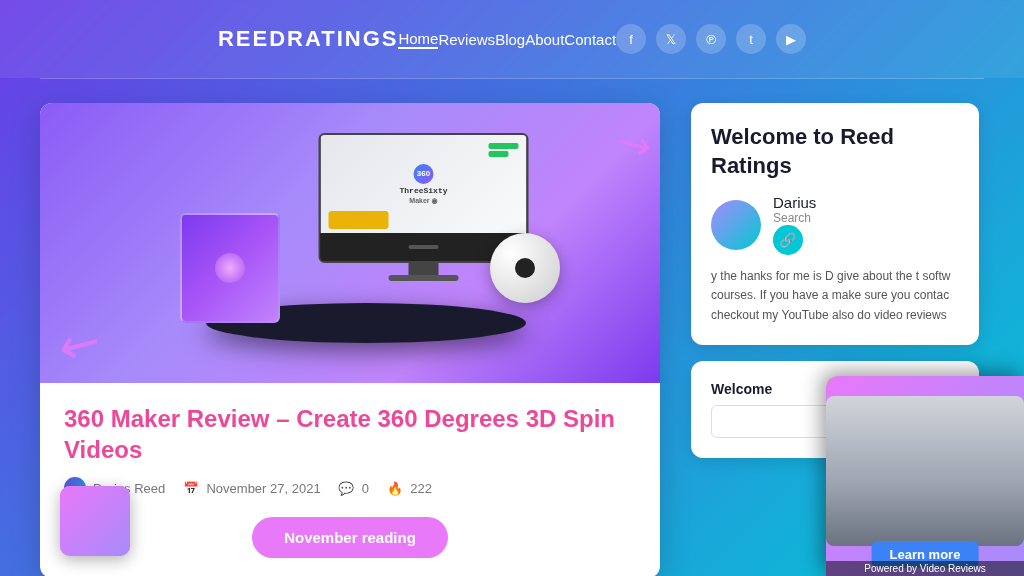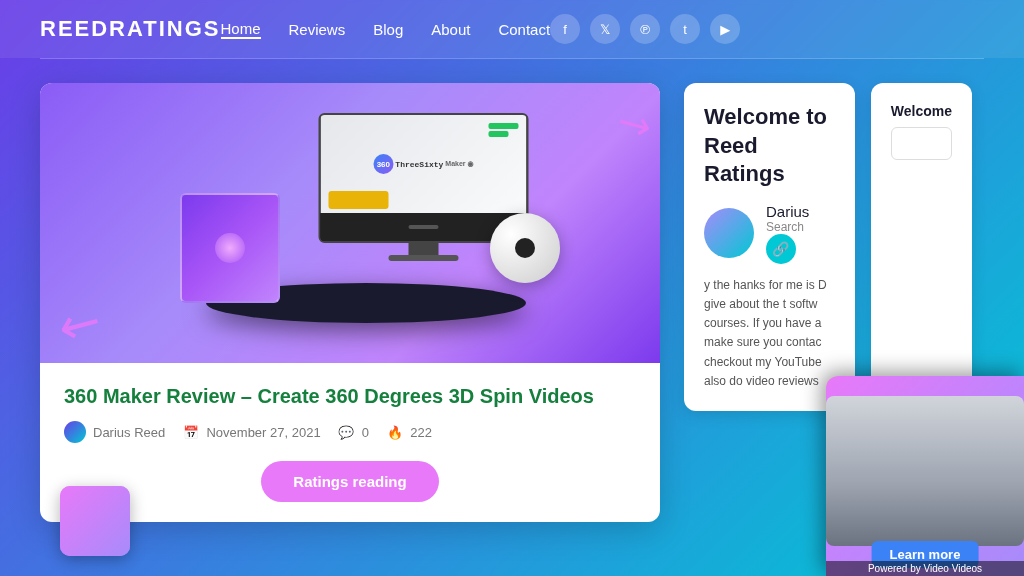--- a/index.html
+++ b/index.html
@@ -9,37 +9,36 @@
       min-height: 576px;
       width: 1024px;
       overflow: hidden;
       position: relative;
     }
 
     
     .header {
       display: flex;
       align-items: center;
-      justify-content: flex-start;
-      padding: 14px 40px;
+      justify-content: center;
+      padding: 24px 40px;
       background: rgba(255,255,255,0.08);
       backdrop-filter: blur(2px);
     }
     .logo {
       font-size: 22px;
       font-weight: 900;
       color: #fff;
       letter-spacing: 2px;
       text-transform: uppercase;
     }
     .logo span { color: #fff; }
     .nav {
       display: flex;
       align-items: center;
-      gap: 28px;
     }
     .nav a {
       color: #fff;
       text-decoration: none;
       font-size: 15px;
       font-weight: 500;
     }
     .nav a.active { border-bottom: 2px solid #fff; }
     .social-icons {
       display: flex;
@@ -125,23 +124,23 @@
       bottom: 40px;
       left: 50%;
       transform: translateX(-45%);
       box-shadow: 0 8px 24px rgba(0,0,0,0.5);
     }
 
     .article-body {
       padding: 20px 24px;
     }
     .article-title {
-      font-size: 20px;
+      font-size: 24px;
       font-weight: 700;
-      color: #15803d;
+      color: #ec4899;
       margin-bottom: 12px;
       line-height: 1.3;
     }
     .article-meta {
       display: flex;
       gap: 18px;
       align-items: center;
       font-size: 13px;
       color: #777;
       margin-bottom: 18px;
@@ -169,22 +168,23 @@
       font-size: 15px;
       font-weight: 600;
       cursor: pointer;
       text-align: center;
     }
 
     
     .sidebar {
       width: 288px;
       display: flex;
-      flex-direction: row;
+      flex-direction: column;
       gap: 16px;
+      margin-left: 7px;
     }
     .sidebar-card {
       background: #fff;
       border-radius: 12px;
       padding: 20px;
       box-shadow: 0 4px 16px rgba(0,0,0,0.12);
     }
     .sidebar-title {
       font-size: 22px;
       font-weight: 700;
@@ -314,21 +314,21 @@
       border-radius: 10px;
       background: linear-gradient(135deg, #e879f9, #c084fc);
       overflow: hidden;
       box-shadow: 0 4px 16px rgba(0,0,0,0.3);
       z-index: 99;
     }
 
     
     .monitor-logo {
       display: flex;
-      flex-direction: row;
+      flex-direction: column;
       align-items: center;
       justify-content: center;
       gap: 2px;
       font-size: 9px;
       font-weight: bold;
       color: #333;
     }
     .monitor-logo-icon {
       width: 20px;
       height: 20px;
@@ -443,21 +443,21 @@
         </div>
         <div class="meta-item">
           <span>💬</span>
           <span>0</span>
         </div>
         <div class="meta-item">
           <span>🔥</span>
           <span>222</span>
         </div>
       </div>
-      <button class="continue-btn">Ratings reading</button>
+      <button class="continue-btn">November reading</button>
     </div>
   </div>
 
   <div class="sidebar">
     <div class="sidebar-card">
       <h3 class="sidebar-title">Welcome to Reed Ratings</h3>
       <div class="author-row">
         <div class="author-avatar">
           <div style="width:100%;height:100%;background:linear-gradient(135deg,#a78bfa,#00c8d4);"></div>
         </div>
@@ -476,19 +476,19 @@
   </div>
 
 </div>
 
 <div class="video-popup">
   <div class="video-popup-inner">
     <div class="video-person">
       <div style="width:100%;height:100%;background:linear-gradient(180deg,#d1d5db 0%,#9ca3af 60%,#6b7280 100%);"></div>
     </div>
     <button class="video-learn-btn">Learn more</button>
-    <div class="video-powered">Powered by Video Videos</div>
+    <div class="video-powered">Powered by Video Reviews</div>
   </div>
 </div>
 
 <div class="float-avatar">
   <div style="width:100%;height:100%;background:linear-gradient(135deg,#e879f9,#a78bfa);"></div>
 </div>
 
 </body></html>

